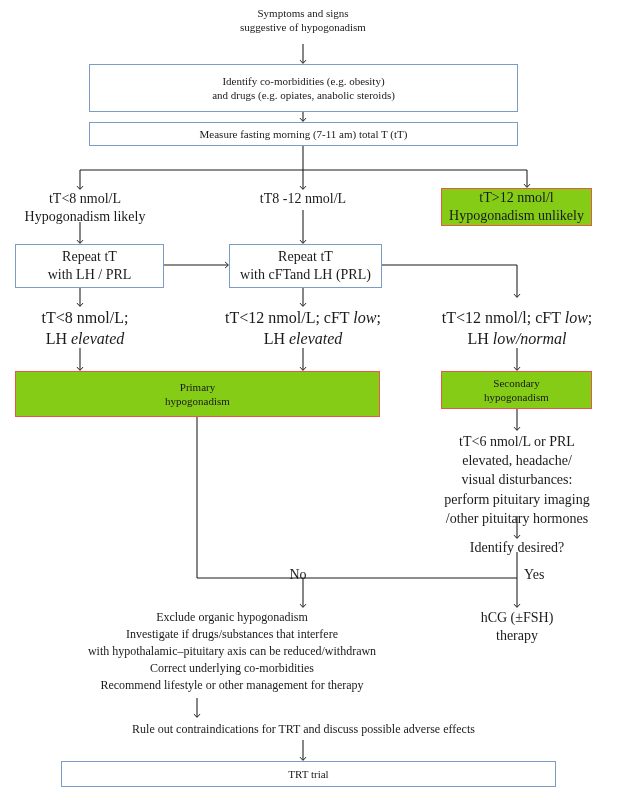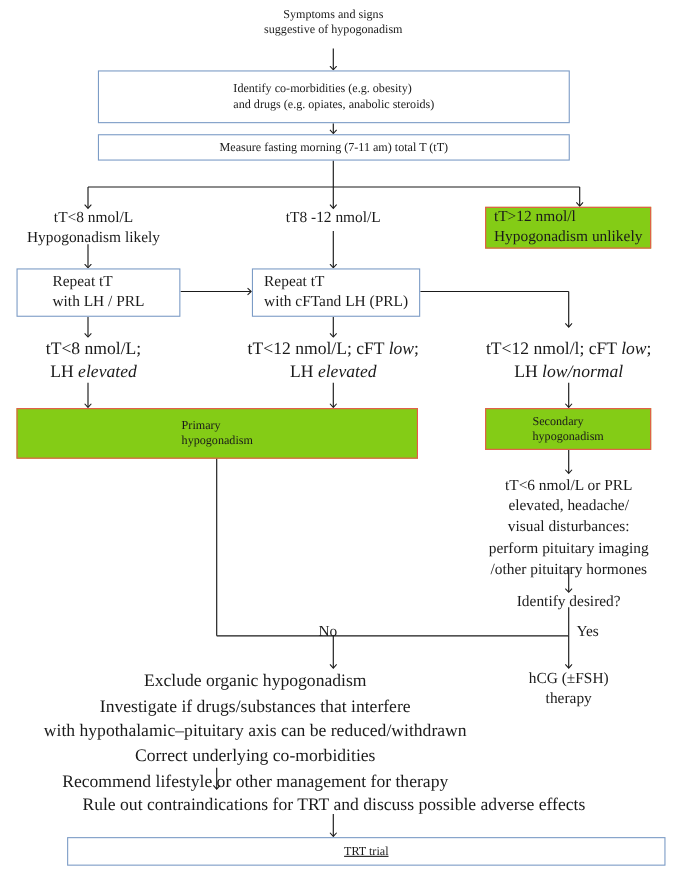--- a/index.html
+++ b/index.html
@@ -5,28 +5,28 @@
   html,body{margin:0;padding:0;background:#ffffff;}
   body{
     width:617px;height:802px;position:relative;overflow:hidden;
     font-family:"Liberation Serif","DejaVu Serif",serif;
     color:#1a1a1a;
   }
   #flow{position:absolute;left:0;top:0;width:617px;height:802px;}
   svg.lines{position:absolute;left:0;top:0;width:617px;height:802px;pointer-events:none;}
 
   .node{position:absolute;box-sizing:border-box;display:flex;align-items:center;
-        justify-content:center;text-align:left;line-height:1.28;}
+        justify-content:center;text-align:center;line-height:1.28;}
   .txt{position:absolute;box-sizing:border-box;text-align:center;line-height:1.3;}
 
   .box-blue{border:1.3px solid #7c9cc6;background:#ffffff;}
   .box-red{border:1.8px solid #e9564c;background:#84cc16;}
 
   .f13{font-size:11px;}
-  .f12{font-size:16px;}
+  .f12{font-size:12.0px;}
   .f115{font-size:14px;}
   .f11{font-size:16px;}
   i.em{font-style:italic;}
 </style>
 </head>
 <body>
 
 <div id="flow">
 
   <svg class="lines" viewBox="0 0 617 802" xmlns="http://www.w3.org/2000/svg">
@@ -200,17 +200,17 @@
     <div>Investigate if drugs/substances that interfere</div>
     <div>with hypothalamic–pituitary axis can be reduced/withdrawn</div>
     <div>Correct underlying co-morbidities</div>
     <div>Recommend lifestyle or other management for therapy</div>
   </div>
 
   <div class="txt f12" style="left:40px;top:722px;width:527px;">
     <div>Rule out contraindications for TRT and discuss possible adverse effects</div>
   </div>
 
-  <div class="node box-blue f13" style="left:61px;top:761px;width:544px;height:26px;text-decoration:underline;">
+  <div class="node box-blue f13" style="left:61px;top:761px;width:495px;height:26px;">
     <div>TRT trial</div>
   </div>
 
 </div>
 
 </body></html>

